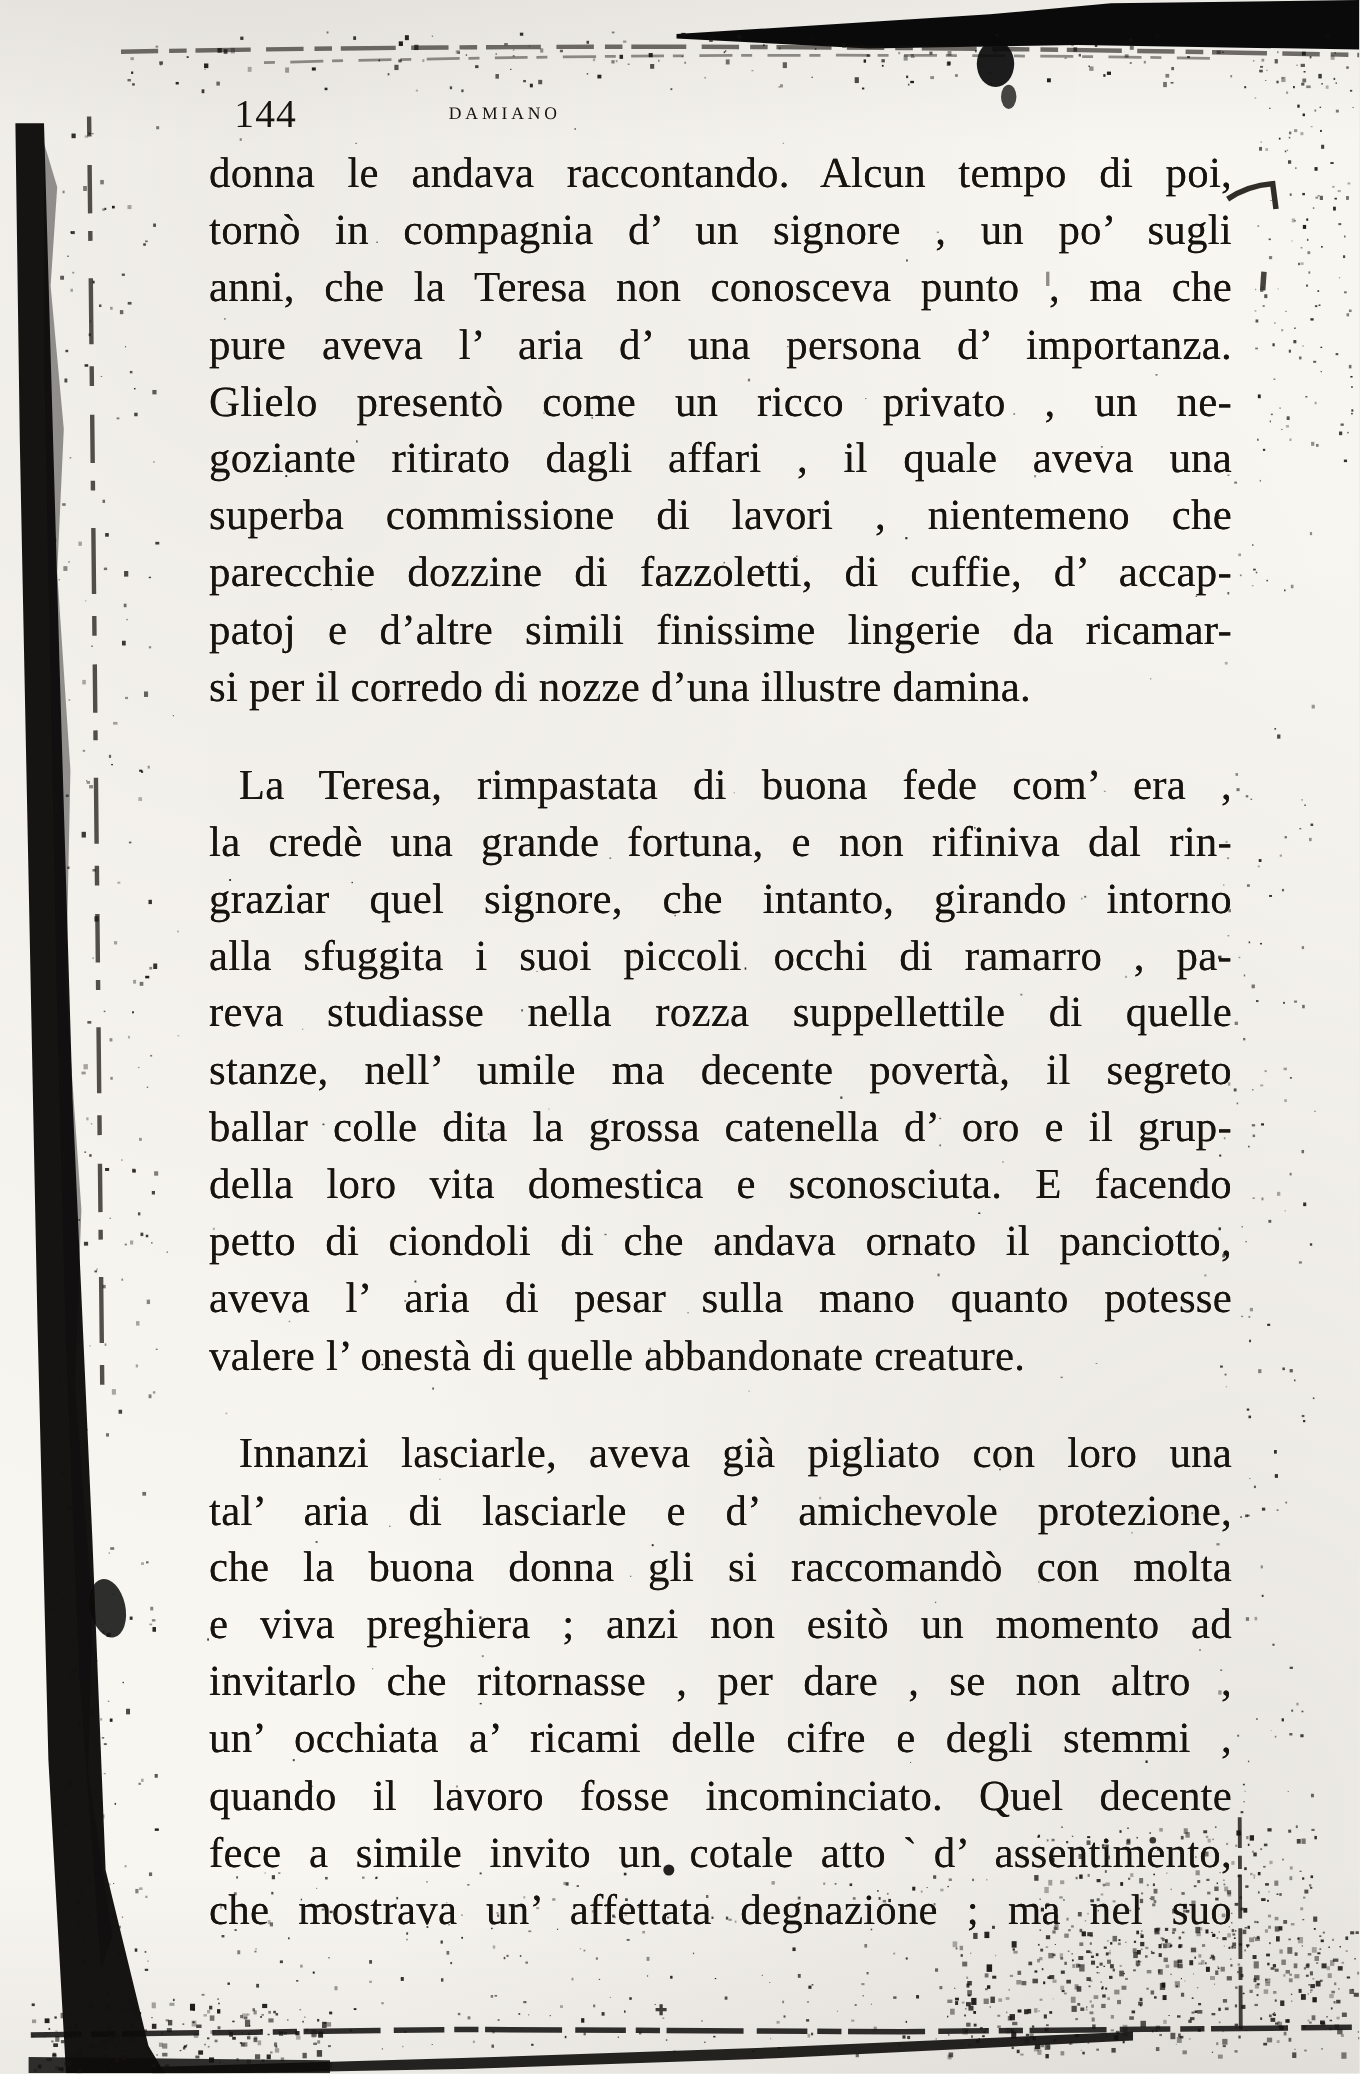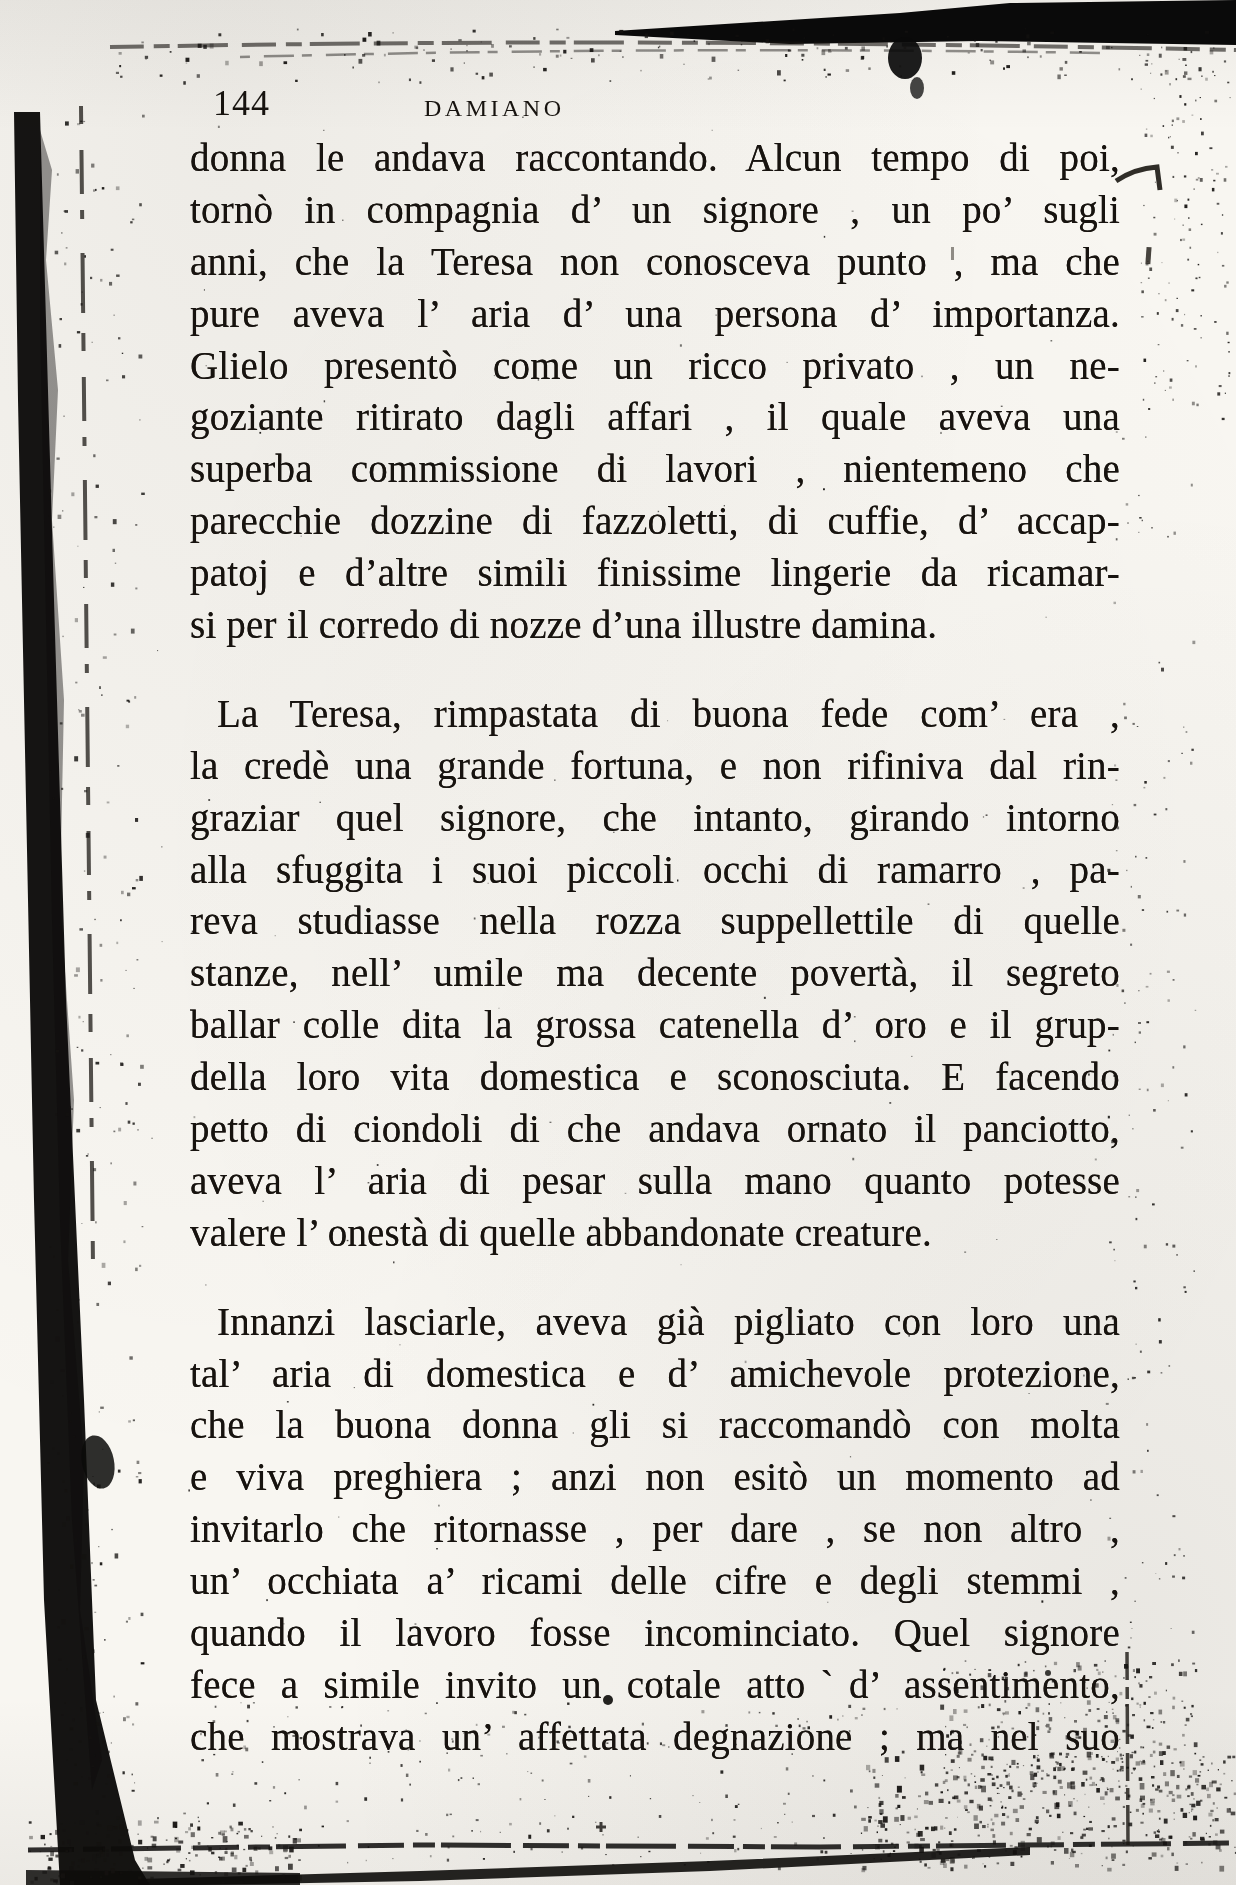--- a/index.html
+++ b/index.html
@@ -18,22 +18,22 @@
       radial-gradient(ellipse at 18% 6%, rgba(40,35,30,0.05), transparent 55%),
       radial-gradient(ellipse at 92% 88%, rgba(40,35,30,0.07), transparent 50%),
       radial-gradient(ellipse at 60% 45%, rgba(40,35,30,0.02), transparent 60%),
       linear-gradient(180deg, rgba(30,25,20,0.05) 0%, rgba(30,25,20,0) 7%, rgba(30,25,20,0) 90%, rgba(30,25,20,0.06) 100%);
   }
   .pagenum{
     position:absolute;left:213px;top:82px;
     font-size:36px;letter-spacing:1px;
   }
   .runhead{
-    position:absolute;left:424px;top:95px;
-    font-size:24px;letter-spacing:3.5px;
+    position:absolute;left:408px;top:95px;
+    font-size:16px;letter-spacing:3.5px;
   }
   .textblock{
     position:absolute;left:190px;top:132px;width:930px;
   }
   .line{
     height:51.9px;line-height:51.9px;
     font-size:39px;letter-spacing:0.2px;
     text-align:justify;text-align-last:justify;
     text-shadow:0 0 0.5px rgba(25,18,12,0.85);
     white-space:normal;
@@ -66,26 +66,26 @@
       <div class="line">graziar quel signore, che intanto, girando intorno</div>
       <div class="line">alla sfuggita i suoi piccoli occhi di ramarro , pa-</div>
       <div class="line">reva studiasse nella rozza suppellettile di quelle</div>
       <div class="line">stanze, nell’ umile ma decente povertà, il segreto</div>
       <div class="line">ballar colle dita la grossa catenella d’ oro e il grup-</div>
       <div class="line">della loro vita domestica e sconosciuta. E facendo</div>
       <div class="line">petto di ciondoli di che andava ornato il panciotto,</div>
       <div class="line">aveva l’ aria di pesar sulla mano quanto potesse</div>
       <div class="line end">valere l’ onestà di quelle abbandonate creature.</div>
       <div class="line ind">Innanzi lasciarle, aveva già pigliato con loro una</div>
-      <div class="line">tal’ aria di domestica e d’ amichevole protezione,</div>
+      <div class="line">tal’ aria di lasciarle e d’ amichevole protezione,</div>
       <div class="line">che la buona donna gli si raccomandò con molta</div>
       <div class="line">e viva preghiera ; anzi non esitò un momento ad</div>
       <div class="line">invitarlo che ritornasse , per dare , se non altro ,</div>
       <div class="line">un’ occhiata a’ ricami delle cifre e degli stemmi ,</div>
-      <div class="line">quando il lavoro fosse incominciato. Quel signore</div>
+      <div class="line">quando il lavoro fosse incominciato. Quel decente</div>
       <div class="line">fece a simile invito un cotale attoˋd’ assentimento,</div>
       <div class="line">che mostrava un’ affettata degnazione ; ma nel suo</div>
     </div>
 
   <svg class="artifacts" width="1236" height="1885" viewBox="0 0 1236 1885" xmlns="http://www.w3.org/2000/svg">
 
     <path d="M615,31 L900,13 L1010,3 L1236,0 L1236,45 L980,41 L790,44 L615,35 Z" fill="#0a0a0a"></path>
     <path d="M110,47 C400,42 700,39 1236,50" stroke="#15120f" stroke-width="4" fill="none" stroke-dasharray="34 10 16 8 50 14" opacity="0.6"></path>
     <path d="M240,57 C500,50 800,48 1100,53" stroke="#15120f" stroke-width="2.5" fill="none" stroke-dasharray="10 14 30 8" opacity="0.45"></path>
     <ellipse cx="905" cy="58" rx="17" ry="21" fill="#0a0a0a" opacity="0.92"></ellipse>

